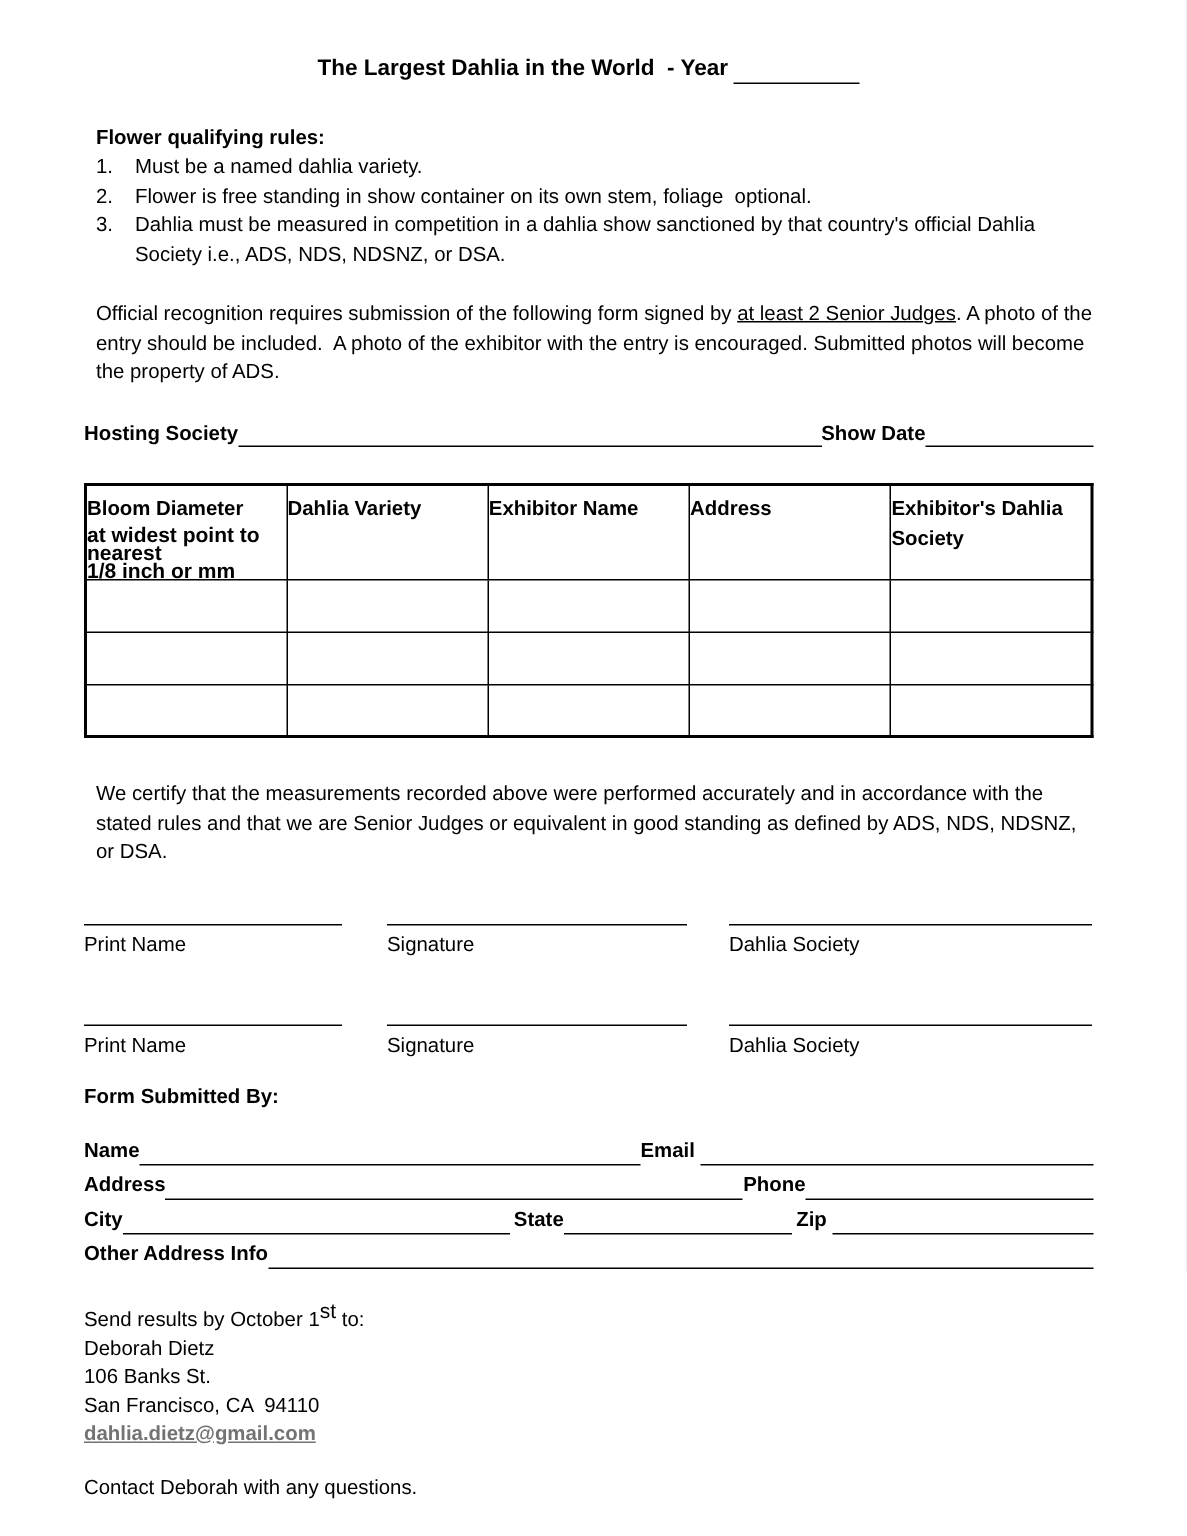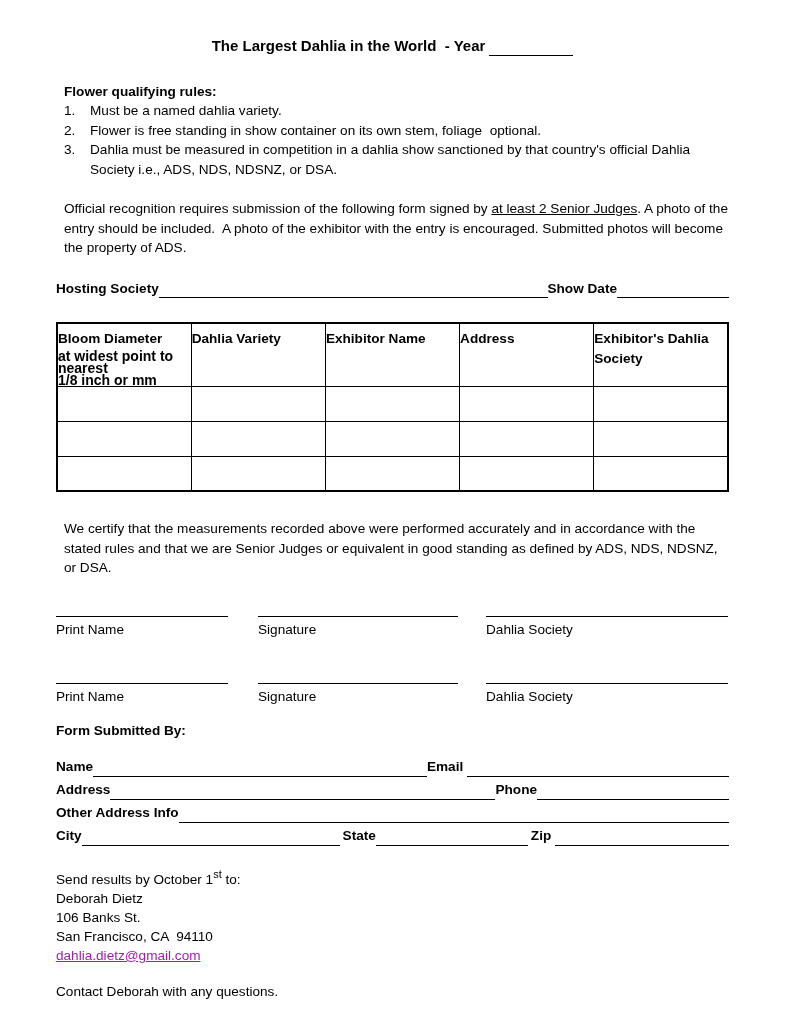--- a/index.html
+++ b/index.html
@@ -49,23 +49,23 @@
   .form-row { display:flex; align-items:flex-end; margin-top:3.5px; font-weight:bold; }
   .form-row .fl { border-bottom:1.6px solid #000; height:15px; }
   .grow { flex:1; }
   .email-line { width:262px; }
   .phone-line { width:192px; }
   .state-line { width:152px; }
   .zip-line { width:174px; }
   .lbl-gap { margin-left:3px; }
   .sendto { margin-top:24px; }
   .contact-line { line-height:19px; }
-  sup { font-size:11px; vertical-align:super; line-height:0; }
+  sup { font-size:14px; vertical-align:super; line-height:0; }
   a.email {
-    color:#a21caf; text-decoration:underline; line-height:19px; display:inline-block;
+    color:#737373; text-decoration:underline; line-height:19px; display:inline-block;font-weight:bold;
   }
   .closing { margin-top:17px; }
 </style>
 </head>
 <body>
 
 <div class="page">
 
   <div class="title-row">
     <span class="pre">The Largest Dahlia in the World  - Year</span>
@@ -180,31 +180,31 @@
   </div>
 
   <div class="form-row">
     <span>Address</span>
     <span class="fl grow"></span>
     <span>Phone</span>
     <span class="fl phone-line"></span>
   </div>
 
   <div class="form-row">
-    <span>Other Address Info</span>
-    <span class="fl grow"></span>
-  </div>
-
-  <div class="form-row">
     <span>City</span>
     <span class="fl grow"></span>
     <span class="lbl-gap">State</span>
     <span class="fl state-line"></span>
     <span class="lbl-gap pre">Zip </span>
     <span class="fl zip-line"></span>
+  </div>
+
+  <div class="form-row">
+    <span>Other Address Info</span>
+    <span class="fl grow"></span>
   </div>
 
   <div class="sendto">
     <div class="contact-line"><span>Send results by October 1</span><sup>st</sup><span class="pre"> to:</span></div>
     <div class="contact-line">Deborah Dietz</div>
     <div class="contact-line">106 Banks St.</div>
     <div class="contact-line pre">San Francisco, CA  94110</div>
     <a class="email" href="#">dahlia.dietz@gmail.com</a>
   </div>
 

